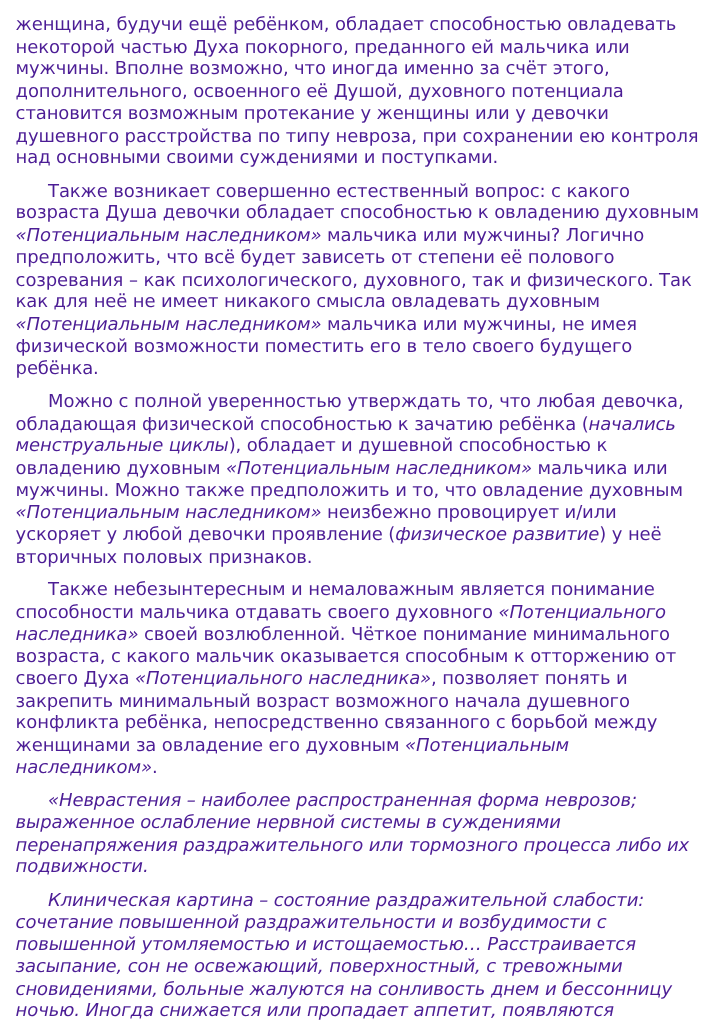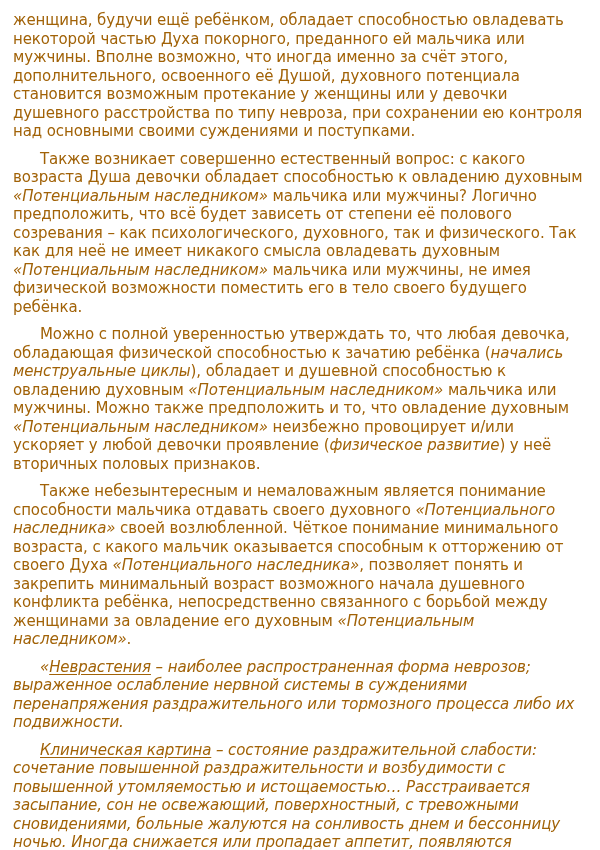--- a/index.html
+++ b/index.html
@@ -11,36 +11,35 @@
     position: relative;
     width: 600px;
     height: 850px;
     box-sizing: border-box;
     background: #ffffff;
     padding: 11px 17px 0 13px;
     overflow: hidden;
     font-family: "DejaVu Sans", "Liberation Sans", sans-serif;
     font-size: 15px;
     line-height: 18.5px;
-    color: #a16207;
+    color: #4c1d95;
     letter-spacing: -0.1px;
   }
   .page p {
     margin: 0 0 9px 0;
     text-align: left;
   }
   .page p.indent {
     text-indent: 27px;
   }
   .run-italic {
     font-style: italic;
     text-align: right;
   }
   .run-underline {
-    text-decoration: underline;
     text-underline-offset: 2px;
   }
 </style>
 </head>
 <body>
 
 <div class="page">
   <div id="text-content">
       <p class=""><span>женщина, будучи ещё ребёнком, обладает способностью овладевать некоторой частью Духа покорного, преданного ей мальчика или мужчины. Вполне возможно, что иногда именно за счёт этого, дополнительного, освоенного её Душой, духовного потенциала становится возможным протекание у женщины или у девочки душевного расстройства по типу невроза, при сохранении ею контроля над основными своими суждениями и поступками.</span></p>
       <p class="indent"><span>Также возникает совершенно естественный вопрос: с какого возраста Душа девочки обладает способностью к овладению духовным </span><span class="run-italic">«Потенциальным наследником»</span><span> мальчика или мужчины? Логично предположить, что всё будет зависеть от степени её полового созревания – как психологического, духовного, так и физического. Так как для неё не имеет никакого смысла овладевать духовным </span><span class="run-italic">«Потенциальным наследником»</span><span> мальчика или мужчины, не имея физической возможности поместить его в тело своего будущего ребёнка.</span></p>

